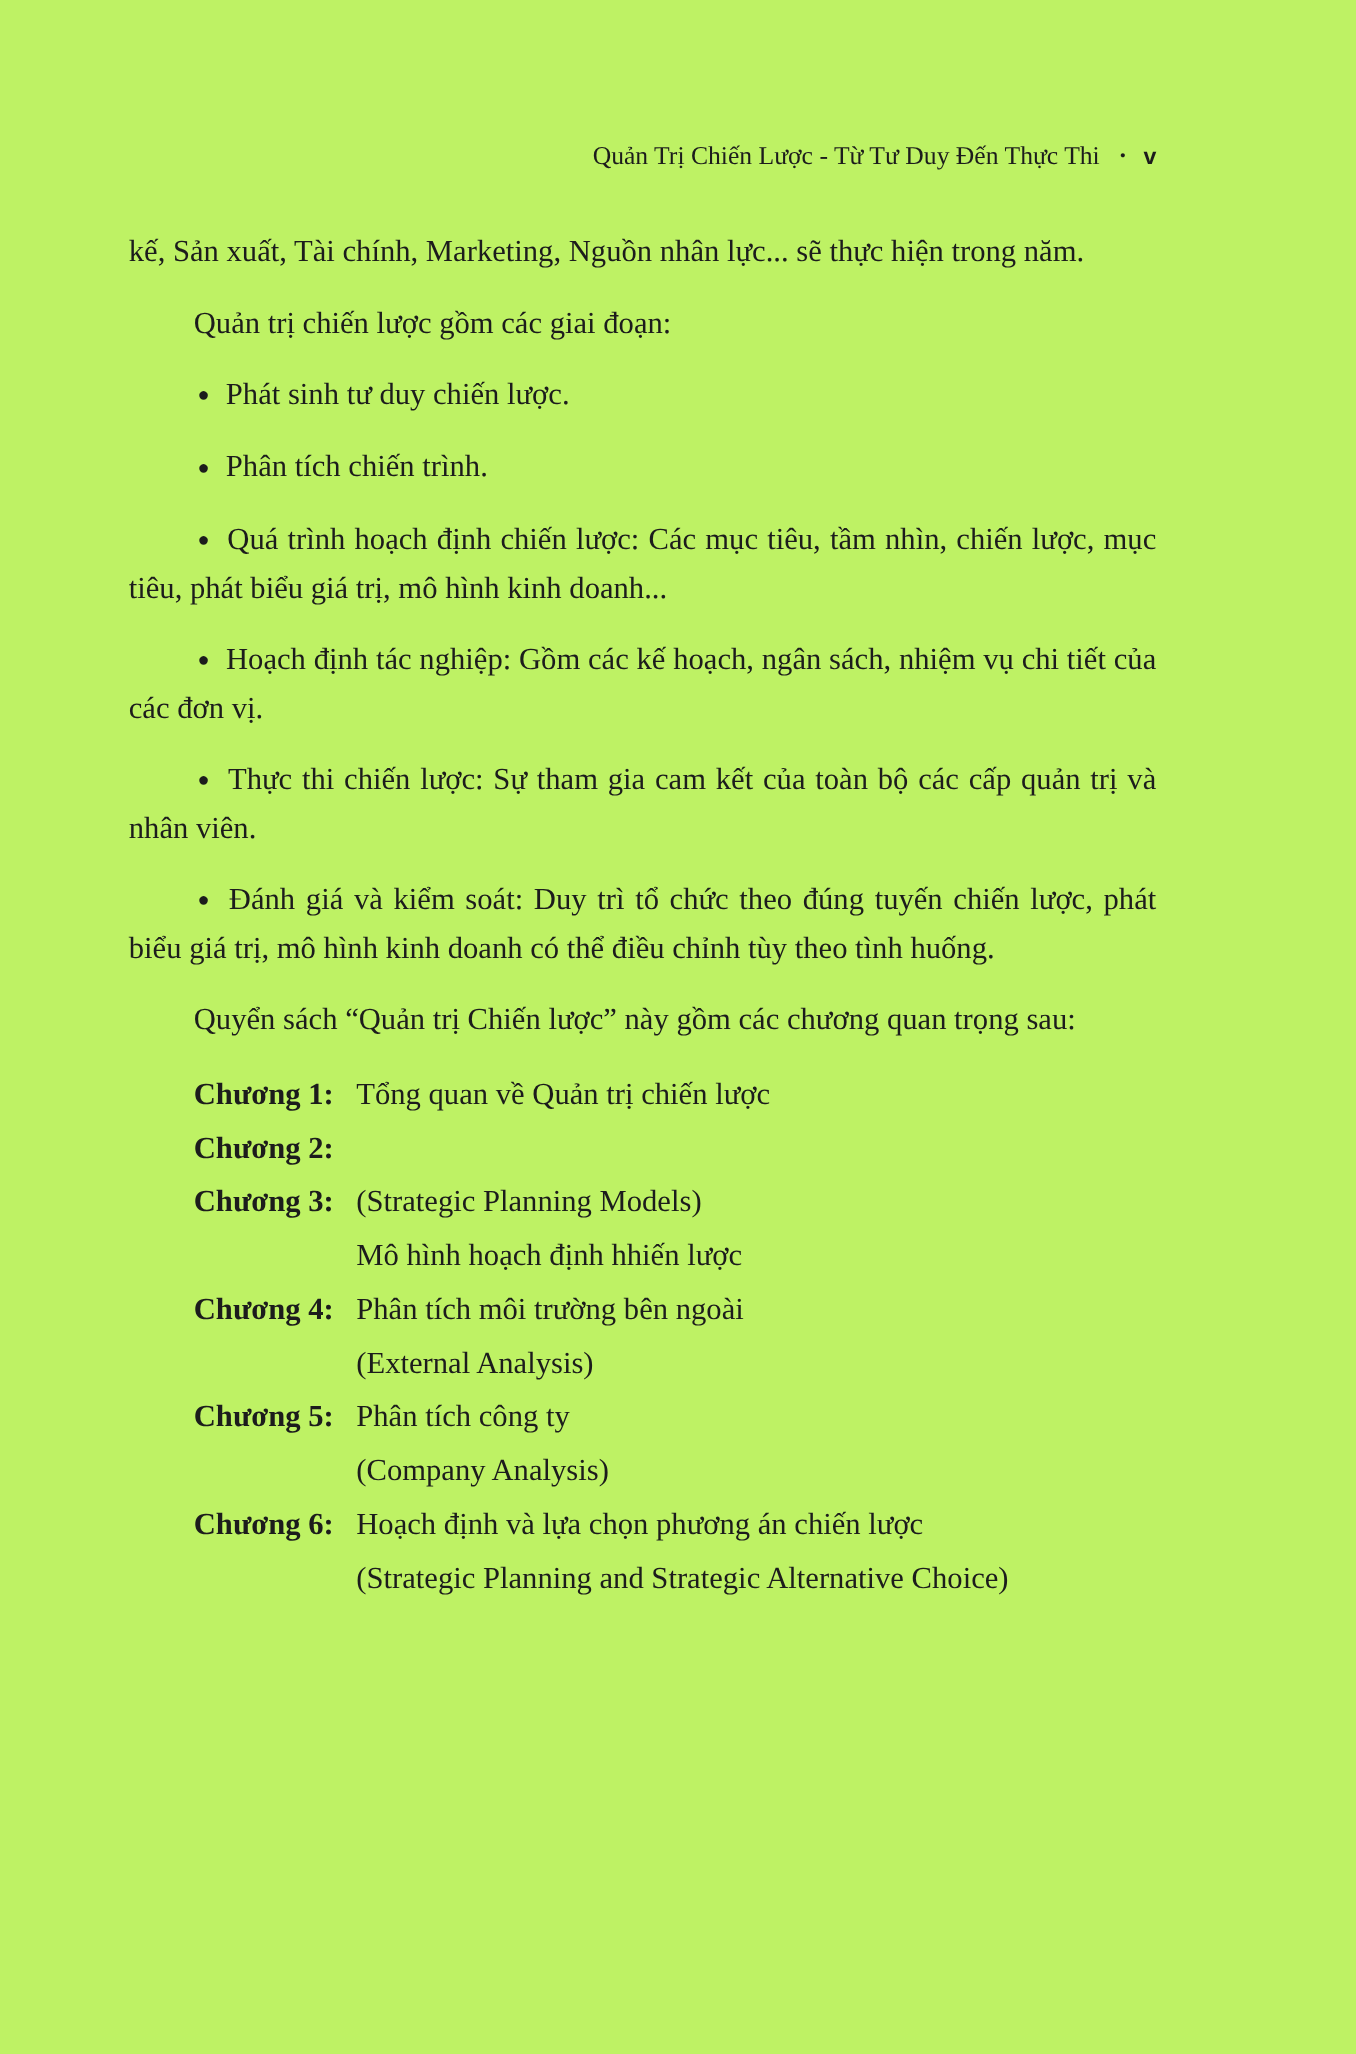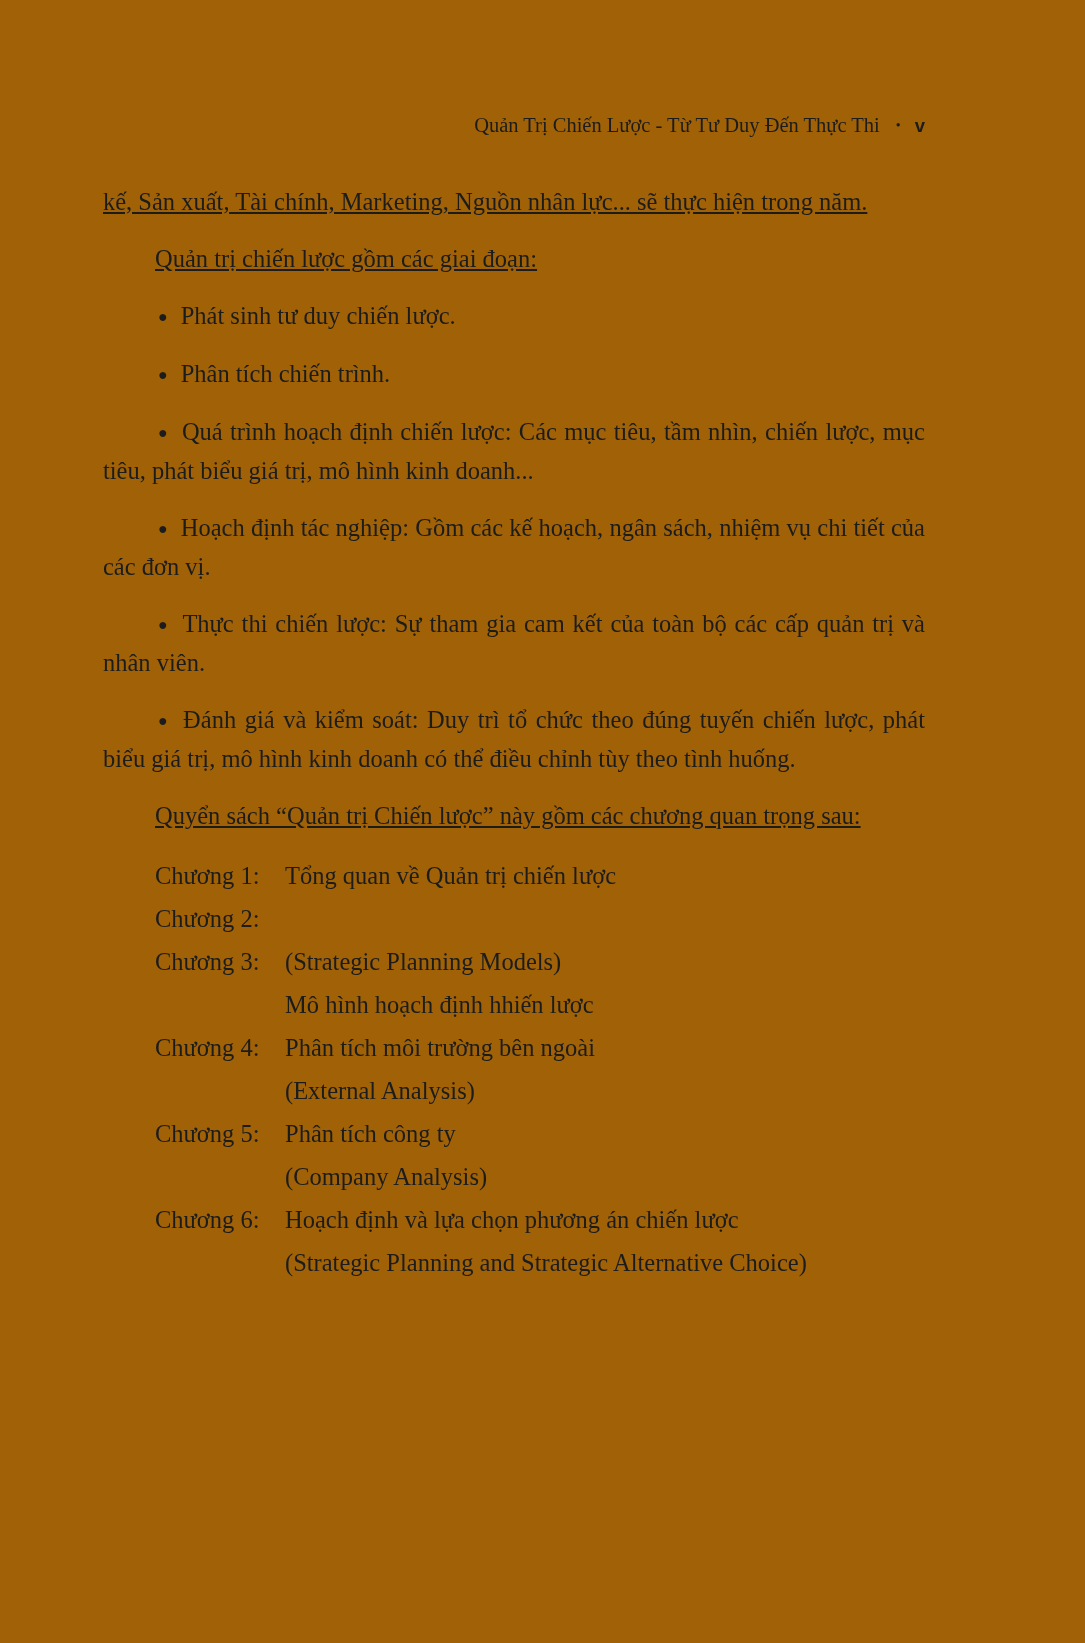--- a/index.html
+++ b/index.html
@@ -5,21 +5,21 @@
   html, body {
     margin: 0;
     padding: 0;
     background: #ffffff;
   }
   .page {
     position: relative;
     width: 1085px;
     height: 1643px;
     box-sizing: border-box;
-    background: #a16207;
+    background: #bef264;
     color: #1c1c1c;
     padding: 112px 160px 0 103px;
     font-family: "Liberation Serif", "DejaVu Serif", serif;
     font-size: 24.5px;
     line-height: 38px;
     overflow: hidden;
   }
   .running-head {
     text-align: right;
     font-size: 20.5px;
@@ -34,21 +34,20 @@
     vertical-align: 2px;
   }
   .running-head .pageno {
     font-family: "Liberation Sans", "DejaVu Sans", sans-serif;
     font-weight: bold;
     font-size: 18.5px;
   }
   p.para {
     margin: 0 0 19px 0;
     text-align: justify;
-    text-decoration: underline;
   }
   p.first-indent {
     text-indent: 52px;
   }
   p.bullet-para {
     margin: 0 0 19px 0;
     text-align: justify;
     text-indent: 55px;
   }
   .bullet-glyph {
@@ -60,21 +59,21 @@
     margin-top: 2px;
   }
   .chapter {
     display: flex;
     margin-left: 52px;
     line-height: 43px;
   }
   .chapter-label {
     flex: none;
     width: 130px;
-    font-weight: normal;
+    font-weight: bold;
   }
   .chapter-body {
     flex: 1;
   }
 </style>
 </head>
 <body>
 
 <div class="page">
 

